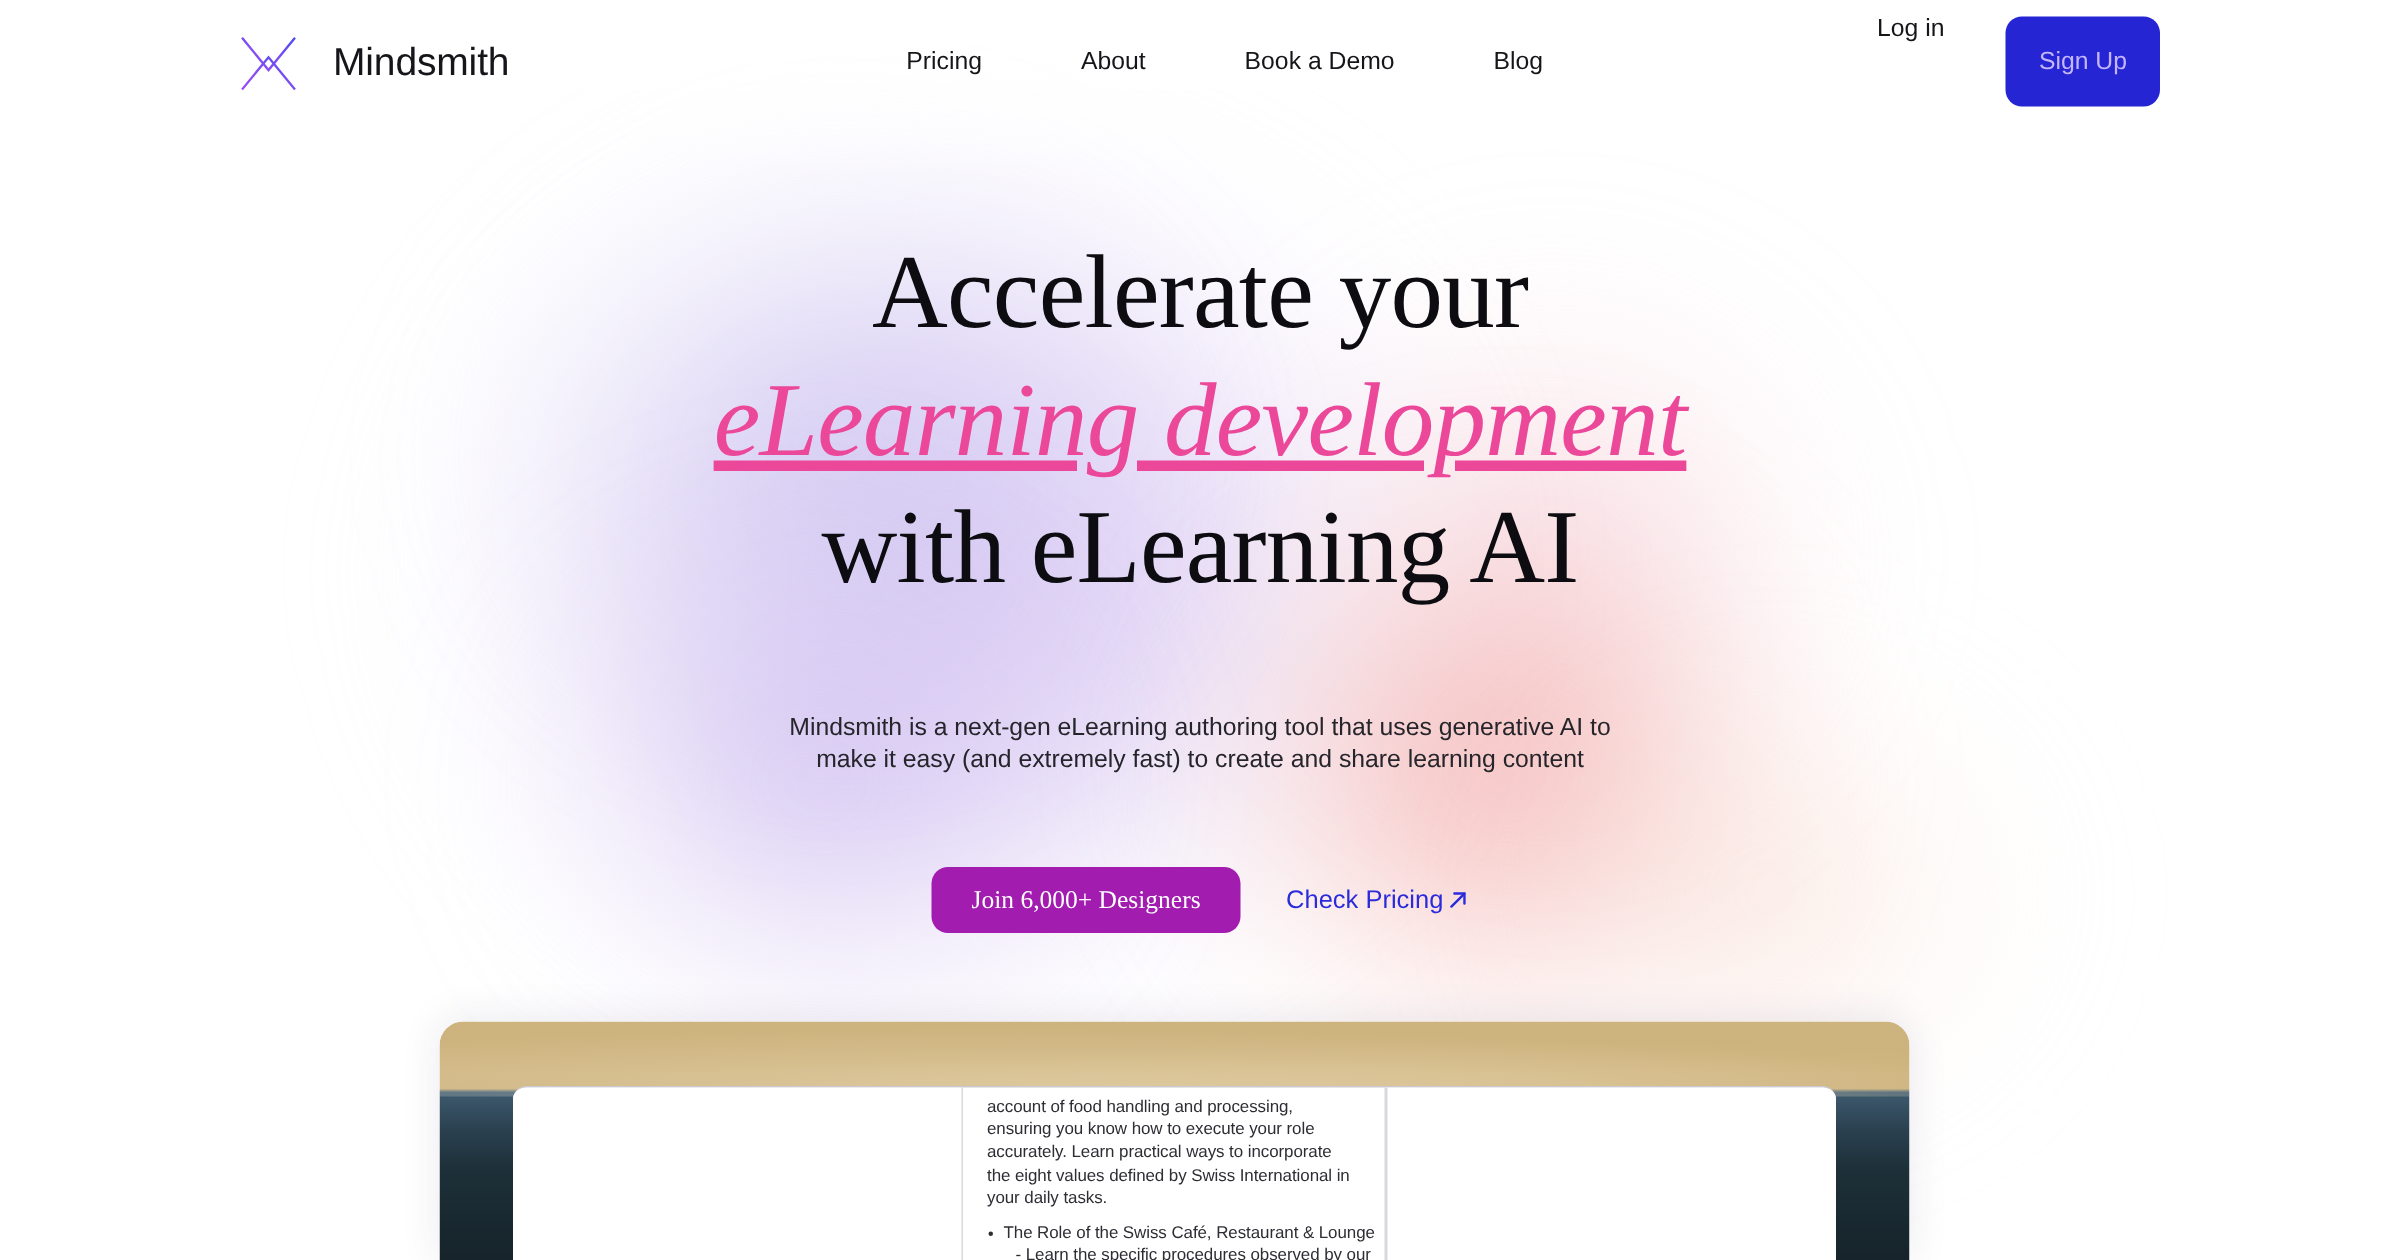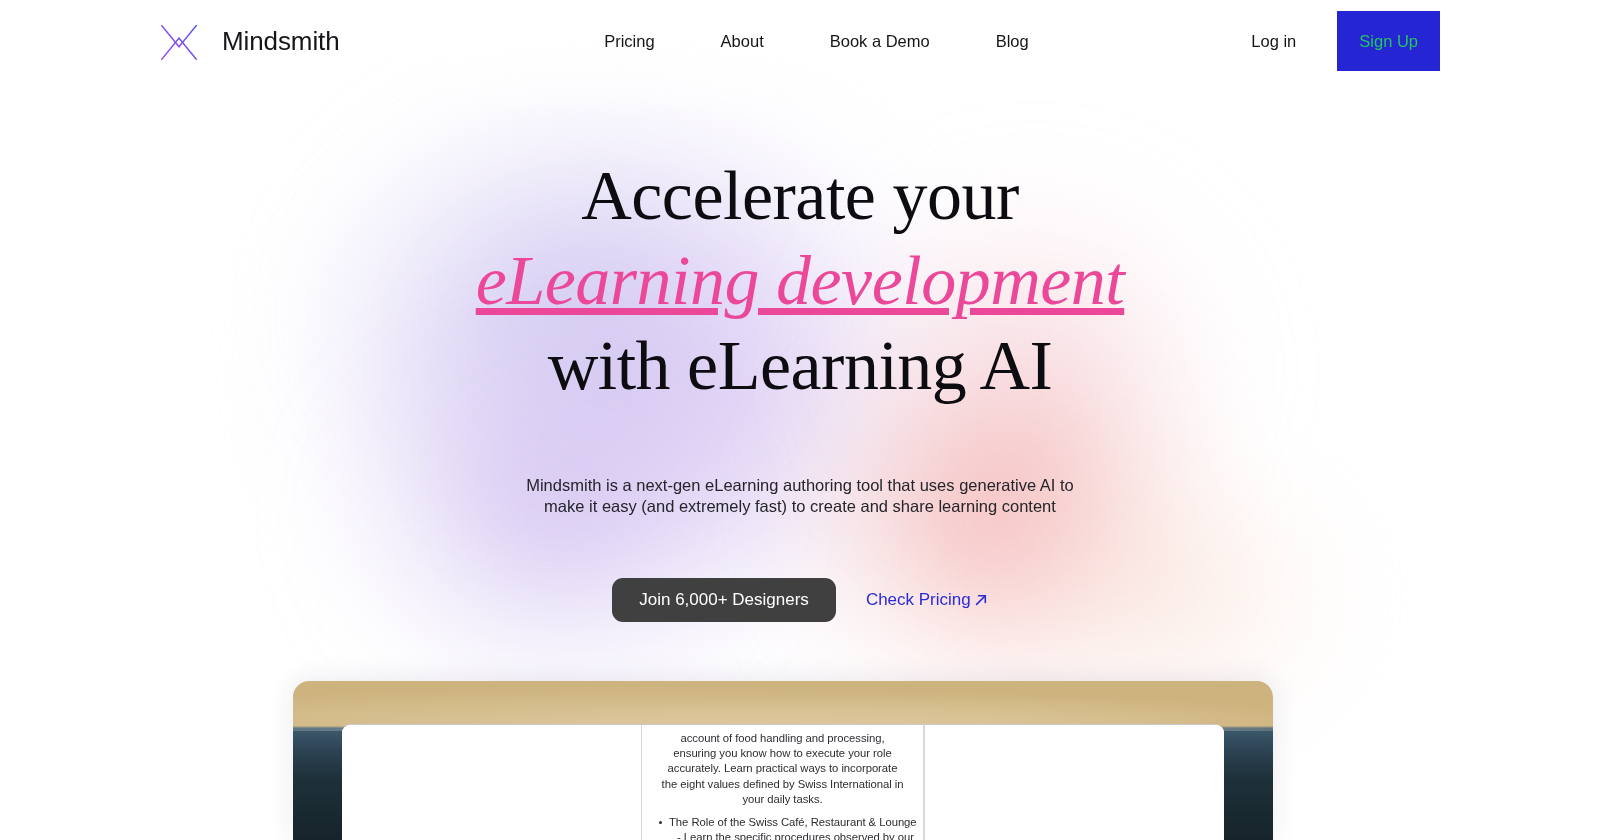--- a/index.html
+++ b/index.html
@@ -160,40 +160,39 @@
   .nav-link {
     font-size: 16.5px;
     color: #16161a;
     text-decoration: none;
     white-space: nowrap;
     line-height: 1;
   }
 
   #header-actions {
     display: flex;
-    align-items: center;
     gap: 0;
     flex: 0 0 auto;
   }
 
   #login-link {
     font-size: 16.5px;
     color: #16161a;
     text-decoration: none;
     white-space: nowrap;
     padding-right: 41px;
     line-height: 1;
   }
 
   #signup-button {
     background: #2525d4;
-    color: #22c55e;
+    color: #c4b5fd;
     font-size: 16.5px;
     border: none;
-    border-radius: 0;
+    border-radius: 11px;
     padding: 0 22px;
     height: 60px;
     display: flex;
     align-items: center;
     justify-content: center;
     cursor: pointer;
     white-space: nowrap;
     font-family: inherit;
   }
 
@@ -237,32 +236,32 @@
 
   #hero-cta {
     margin-top: 61px;
     display: flex;
     align-items: center;
     justify-content: center;
     gap: 30px;
   }
 
   #join-button {
-    background: #404040;
+    background: #a21caf;
     color: #ffffff;
     font-size: 17px;
     border: none;
     border-radius: 11px;
     height: 44px;
     padding: 0 27px;
     display: flex;
     align-items: center;
     justify-content: center;
     cursor: pointer;
-    font-family: Liberation Sans, sans-serif;
+    font-family: Liberation Serif, serif;
     white-space: nowrap;
   }
 
   #pricing-link {
     display: flex;
     align-items: center;
     gap: 3px;
     color: #2b2bdb;
     font-size: 17px;
     text-decoration: none;
@@ -332,21 +331,20 @@
 
   #shot-pane-left  { width: 299px; }
   #shot-pane-right { width: 300px; border-left: 1px solid #d8d8de; }
 
   #shot-pane-center {
     flex: 1;
     border-left: 1px solid #d8d8de;
     border-right: 1px solid #d8d8de;
     padding: 6px 16px 0 16px;
     overflow: hidden;
-    text-align: center;
   }
 
   #shot-para {
     font-family: "Liberation Sans", sans-serif;
     font-size: 11.3px;
     line-height: 15.2px;
     color: #2d2d33;
     letter-spacing: -0.05px;
   }
 

